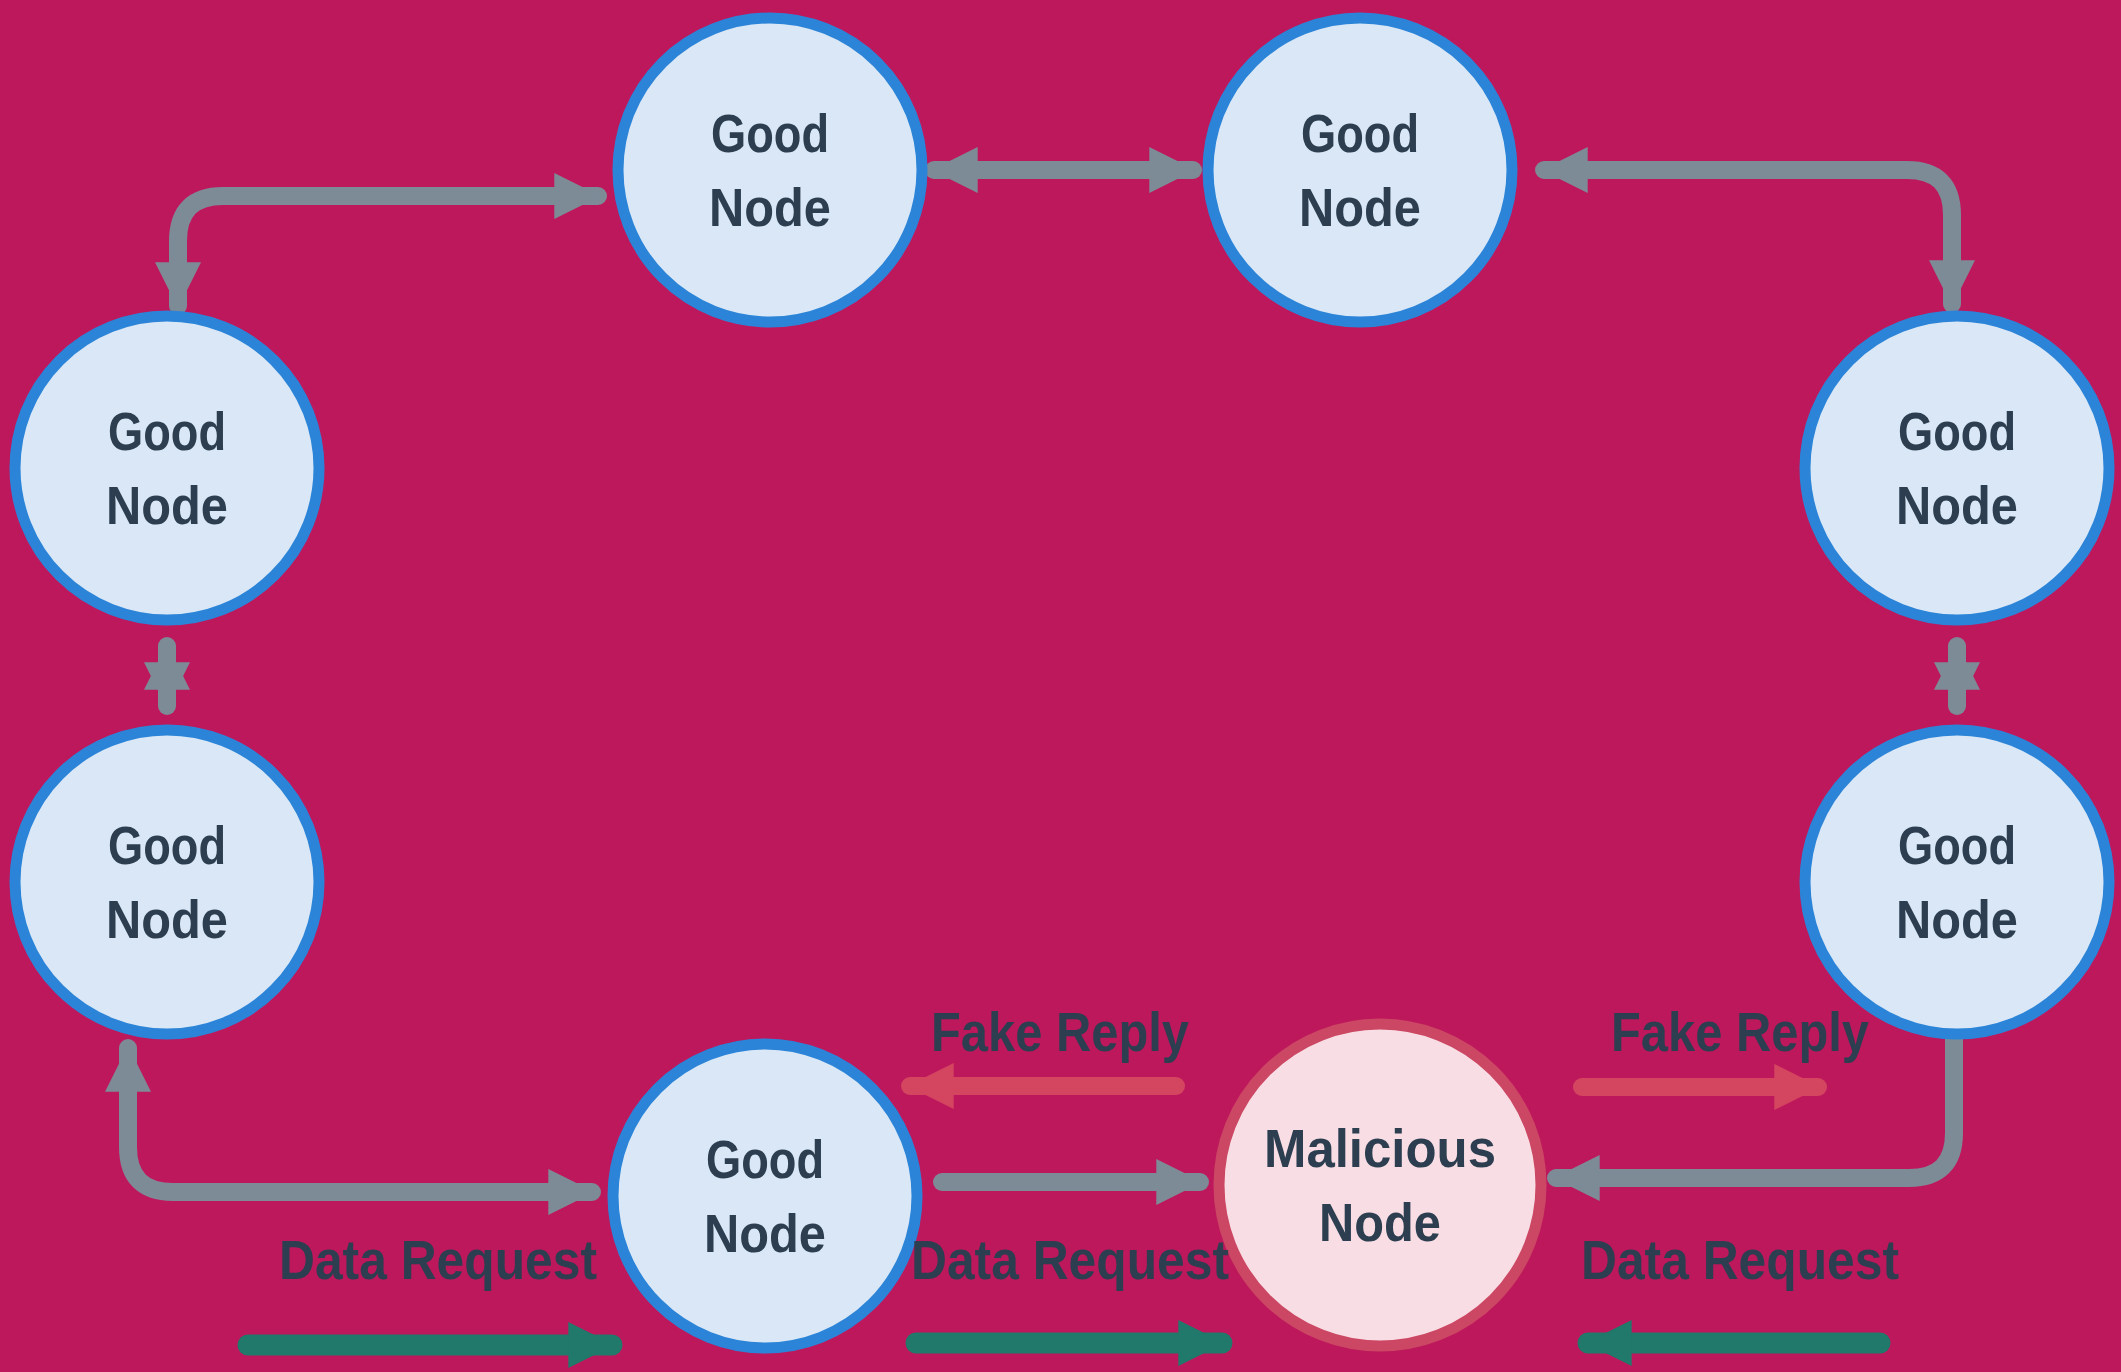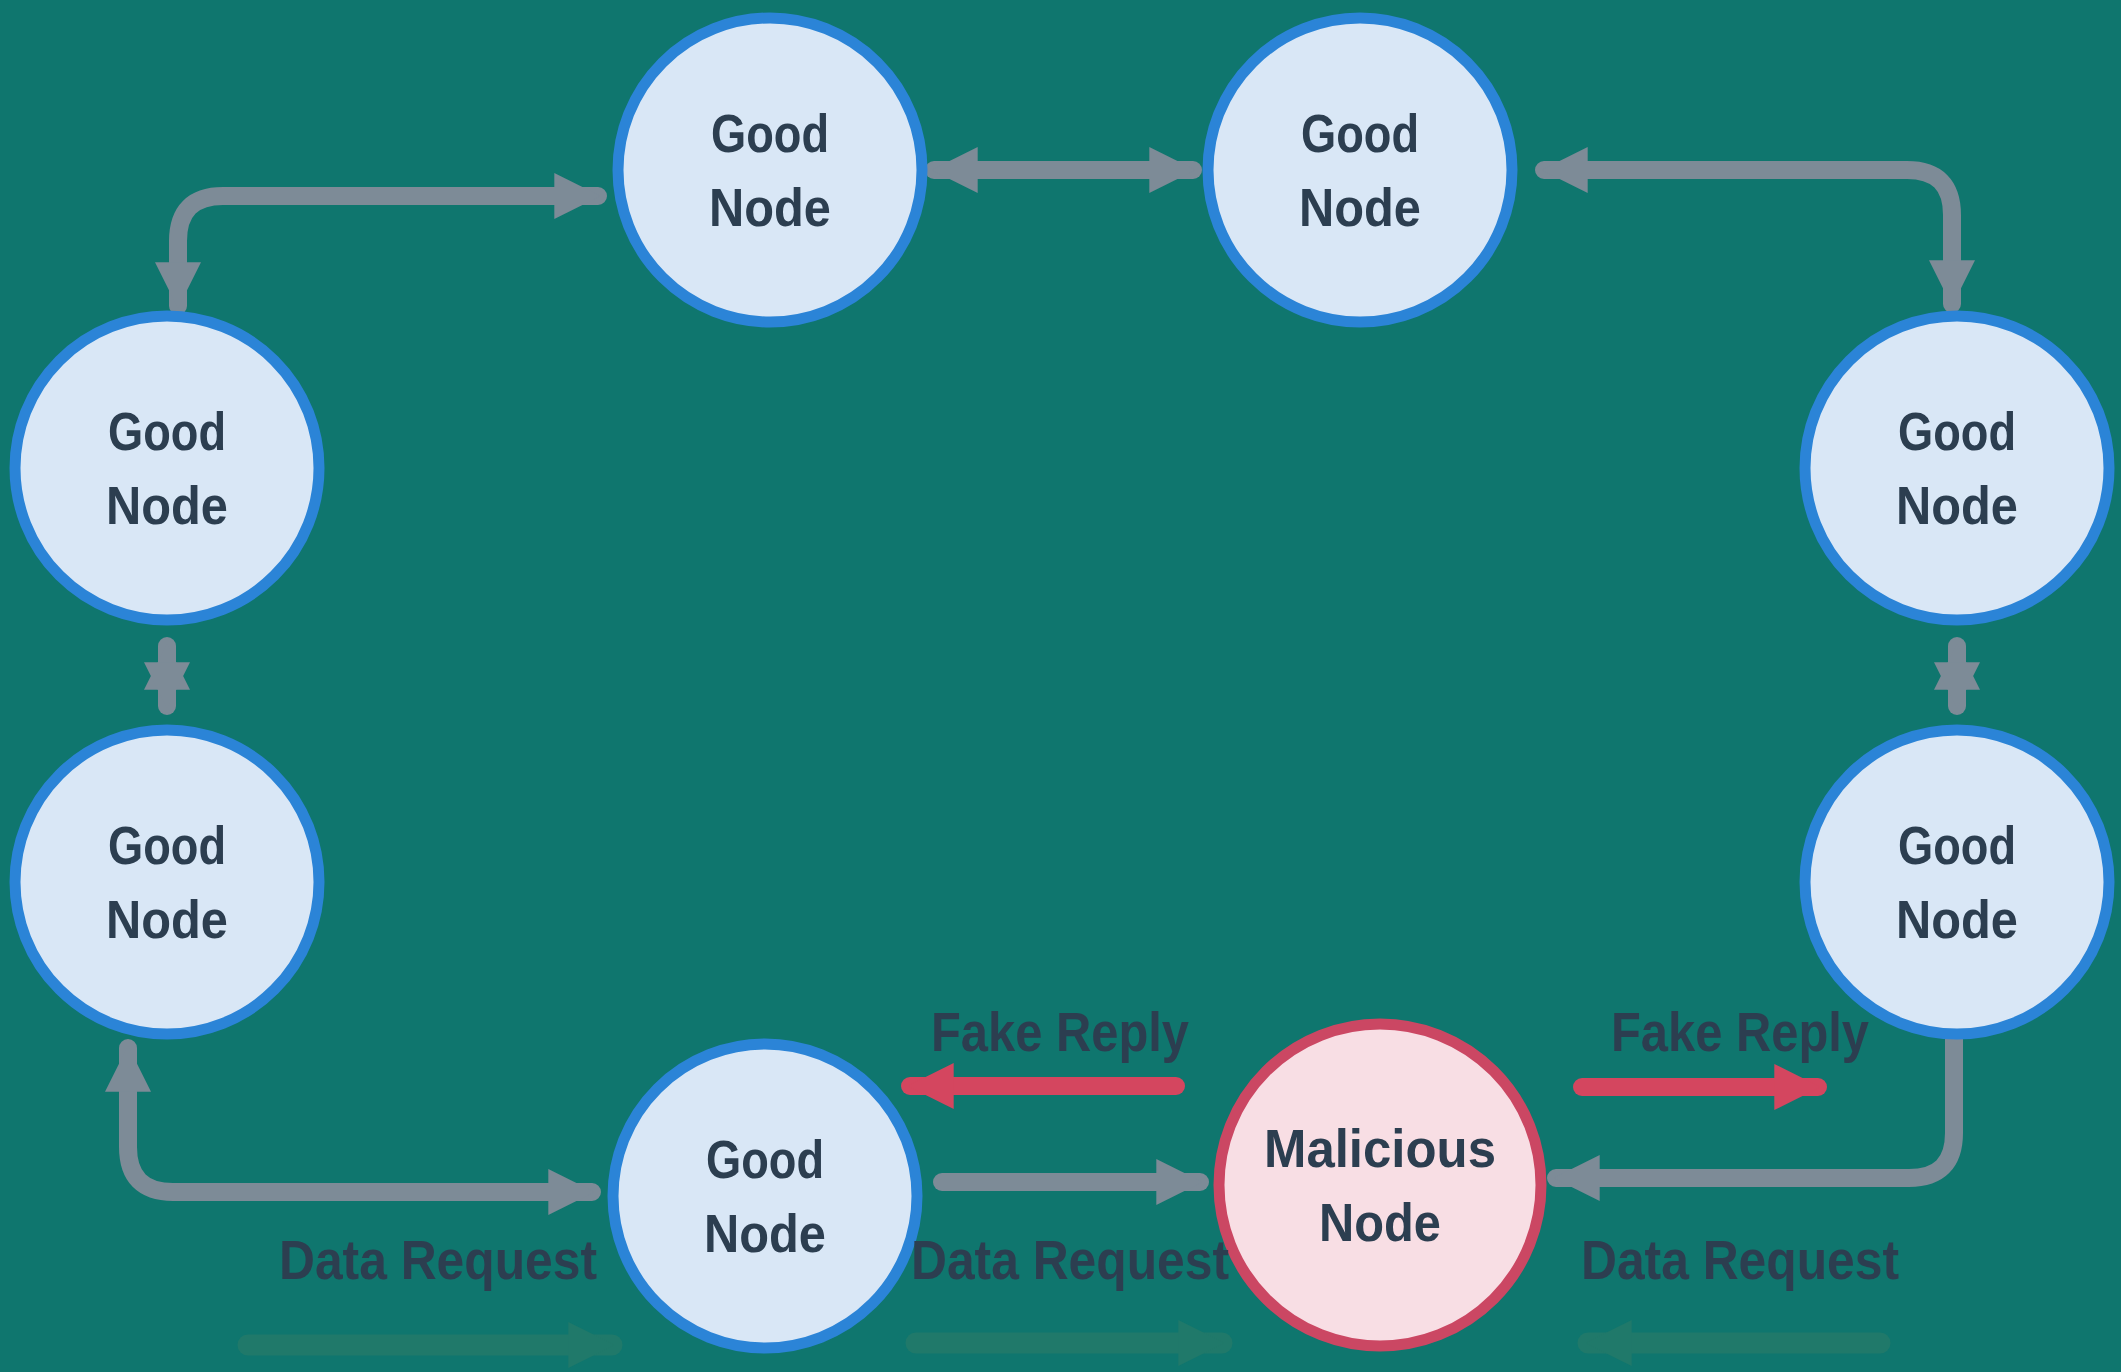--- a/index.html
+++ b/index.html
@@ -1,20 +1,20 @@
 <!DOCTYPE html>
 <html><head>
 <meta charset="utf-8">
 <style>
   html, body { margin: 0; padding: 0; background: #ffffff; }
   .stage {
     position: relative;
     width: 2121px;
     height: 1372px;
-    background: #0f766e;
+    background: #be185d;
     overflow: hidden;
   }
   svg { display: block; }
   text {
     font-family: "Liberation Sans", sans-serif;
     font-weight: 600;
     fill: #2c3e50;
   }
   .node-label { font-size: 54px; }
   .edge-label { font-size: 56px; }

